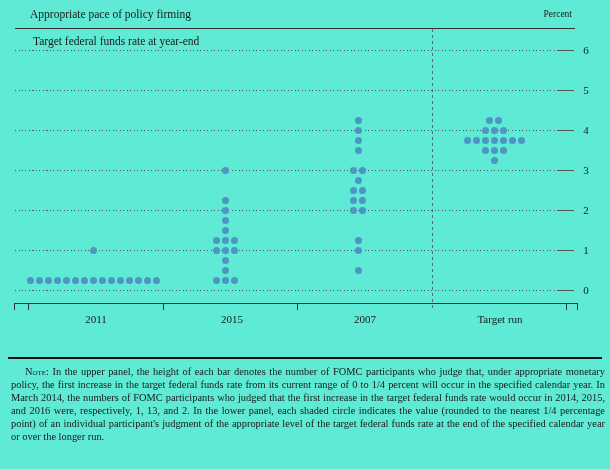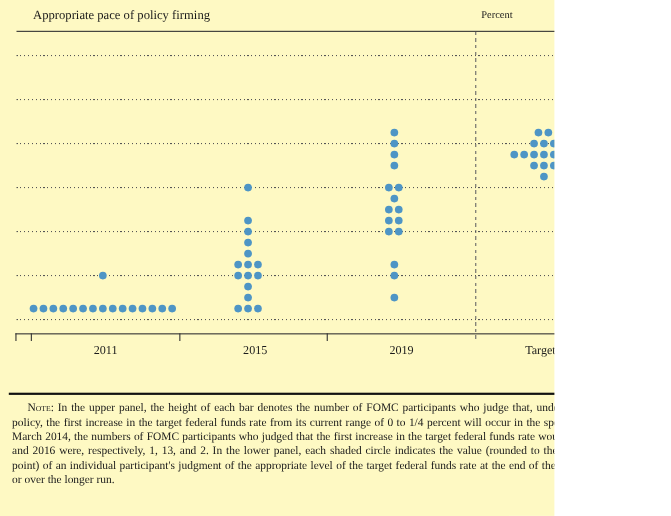--- a/index.html
+++ b/index.html
@@ -1,17 +1,17 @@
 <!DOCTYPE html>
 <html><head>
 <meta charset="utf-8">
 <style>
   html,body{margin:0;padding:0;background:#fff;}
   .fig{
-    position:relative;width:504px;height:469px;background:#fef9c3;
+    position:relative;width:610px;height:469px;background:#5eead4;
     font-family:"Liberation Serif","DejaVu Serif",serif;color:#1a1a1a;
     overflow:hidden;
     text-decoration:underline;
   }
   .title{position:absolute;left:30px;top:8px;font-size:11.5px;}
   .percent{position:absolute;right:38px;top:9px;font-size:9.5px;}
   .top-rule{position:absolute;left:15px;top:28px;width:560px;height:1px;background:#333;}
   .subtitle{position:absolute;left:33px;top:35px;font-size:11.5px;}
   .plot{position:absolute;left:0;top:0;width:610px;height:469px;}
   .grid{position:absolute;left:15px;width:541px;height:1px;
@@ -30,20 +30,21 @@
         font-size:10.4px;line-height:13px;text-align:justify;text-indent:14px;}
   .sc{font-variant:small-caps;}
 </style>
 </head>
 <body>
 
 <div class="fig">
   <div class="title">Appropriate pace of policy firming</div>
   <div class="percent">Percent</div>
   <div class="top-rule"></div>
+  <div class="subtitle">Target federal funds rate at year-end</div>
 
   <div class="plot" id="plot">
     <div class="vsep"></div>
     <div class="xaxis"></div>
   <div class="grid" style="top: 290px;"></div>
       <div class="griddash" style="top: 290px;"></div>
       <div class="ylab" style="top: 284px;">0</div>
       <div class="grid" style="top: 249.92px;"></div>
       <div class="griddash" style="top: 249.92px;"></div>
       <div class="ylab" style="top: 243.92px;">1</div>
@@ -63,21 +64,21 @@
       <div class="griddash" style="top: 49.52px;"></div>
       <div class="ylab" style="top: 43.52px;">6</div>
       <div class="xtick" style="left: 14px;"></div>
       <div class="xtick" style="left: 28px;"></div>
       <div class="xtick" style="left: 163px;"></div>
       <div class="xtick" style="left: 297px;"></div>
       <div class="xtick" style="left: 566px;"></div>
       <div class="xtick" style="left: 577px;"></div>
       <div class="xlab" style="left: 96px;">2011</div>
       <div class="xlab" style="left: 232px;">2015</div>
-      <div class="xlab" style="left: 365px;">2019</div>
+      <div class="xlab" style="left: 365px;">2007</div>
       <div class="xlab" style="left: 500px;">Target run</div>
       <div class="dot" style="left: 89.5px; top: 246.92px; background: rgb(78, 149, 197);"></div>
       <div class="dot" style="left: 26.5px; top: 276.98px; background: rgb(78, 149, 197);"></div>
       <div class="dot" style="left: 35.5px; top: 276.98px; background: rgb(78, 149, 197);"></div>
       <div class="dot" style="left: 44.5px; top: 276.98px; background: rgb(78, 149, 197);"></div>
       <div class="dot" style="left: 53.5px; top: 276.98px; background: rgb(78, 149, 197);"></div>
       <div class="dot" style="left: 62.5px; top: 276.98px; background: rgb(78, 149, 197);"></div>
       <div class="dot" style="left: 71.5px; top: 276.98px; background: rgb(78, 149, 197);"></div>
       <div class="dot" style="left: 80.5px; top: 276.98px; background: rgb(78, 149, 197);"></div>
       <div class="dot" style="left: 89.5px; top: 276.98px; background: rgb(78, 149, 197);"></div>

